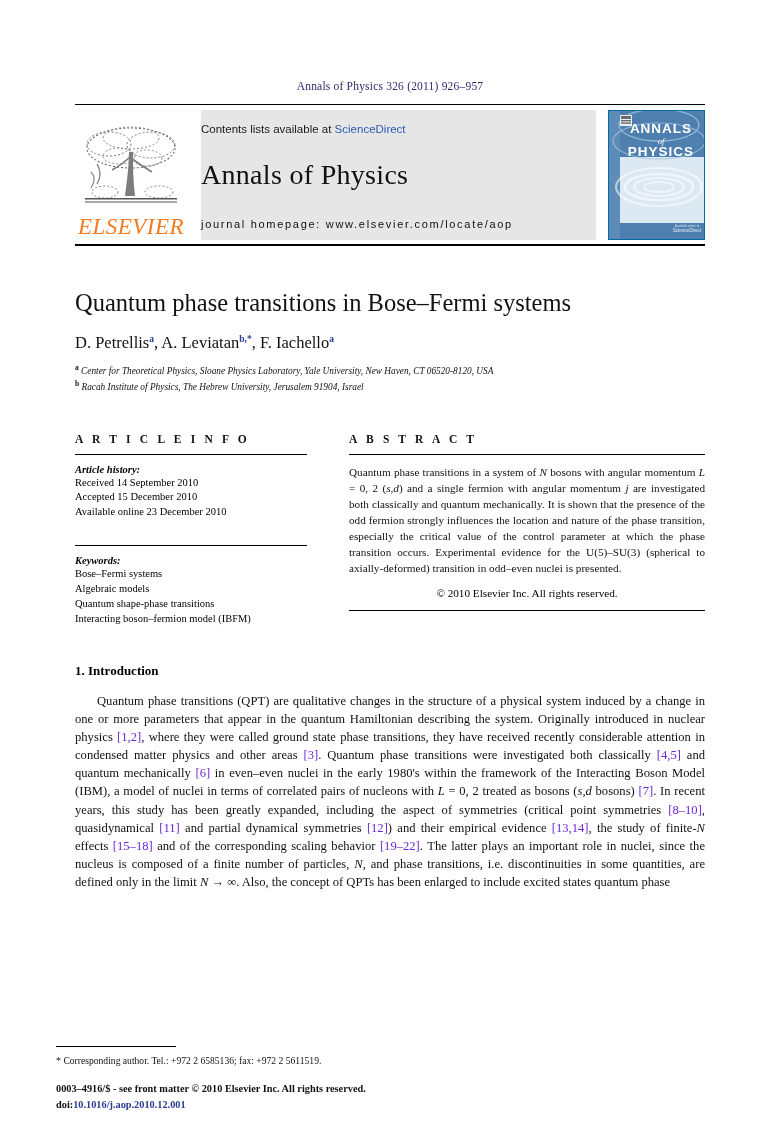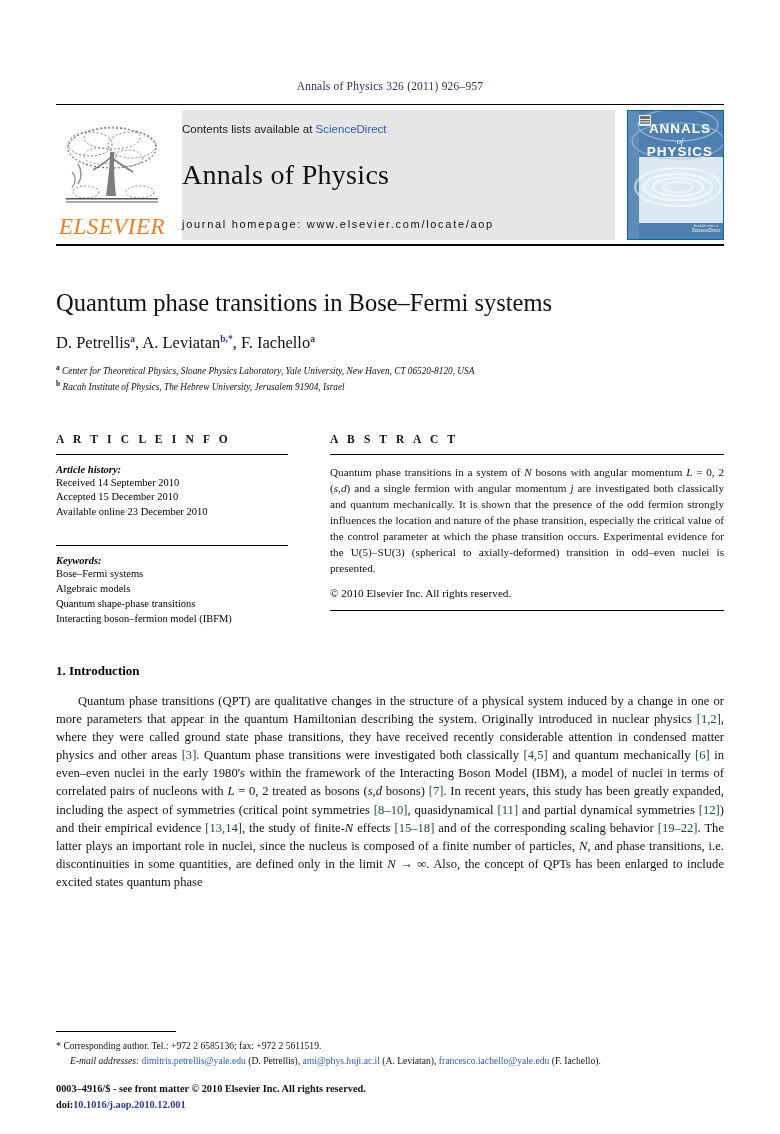--- a/index.html
+++ b/index.html
@@ -14,21 +14,21 @@
     font-family: "Liberation Serif", serif;
     color: #000000;
     position: relative;
     overflow: hidden;
   }
   .page {
     position: relative;
     width: 780px;
     height: 1134px;
     box-sizing: border-box;
-    padding: 0 56px;
+    padding: 0 75px;
   }
 
   
   .running-head {
     text-align: center;
     font-family: "Liberation Serif", serif;
     font-size: 11.5px;
     color: #2c2c6e;
     padding-top: 80px;
     letter-spacing: .2px;
@@ -179,21 +179,21 @@
   .meta-gap { height: 16px; }
 
   .abstract-body {
     font-size: 11.2px;
     line-height: 1.43;
     text-align: justify;
     color: #111;
   }
   .abstract-body i { font-style: italic; }
   .copyright {
-    text-align: left;
+    text-align: center;
     font-size: 11.2px;
     margin-top: 11px;
     font-weight: 500;
   }
   .abstract-rule-bottom {
     border-top: 1px solid #000;
     margin-top: 11px;
   }
 
   
@@ -206,21 +206,21 @@
   .body-par {
     font-size: 12.6px;
     line-height: 1.44;
     text-align: justify;
     text-indent: 22px;
     margin-top: 13px;
     color: #111;
     hyphens: auto;
   }
   .body-par i { font-style: italic; }
-  .ref { color: #14532d; }
+  .ref { color: #6d28d9; }
 
   
   .foot-zone {
     position: absolute;
     left: 56px;
     right: 56px;
     bottom: 66px;
   }
   .foot-rule {
     border-top: 1px solid #000;
@@ -359,29 +359,20 @@
       <div class="abstract-rule-bottom"></div>
     </div>
   </div>
 
   <div class="section-number">1. Introduction</div>
   <div class="body-par">Quantum phase transitions (QPT) are qualitative changes in the structure of a physical system induced by a change in one or more parameters that appear in the quantum Hamiltonian describing the system. Originally introduced in nuclear physics <span class="ref">[1,2]</span>, where they were called ground state phase transitions, they have received recently considerable attention in condensed matter physics and other areas <span class="ref">[3]</span>. Quantum phase transitions were investigated both classically <span class="ref">[4,5]</span> and quantum mechanically <span class="ref">[6]</span> in even–even nuclei in the early 1980's within the framework of the Interacting Boson Model (IBM), a model of nuclei in terms of correlated pairs of nucleons with <i>L</i> = 0, 2 treated as bosons (<i>s</i>,<i>d</i> bosons) <span class="ref">[7]</span>. In recent years, this study has been greatly expanded, including the aspect of symmetries (critical point symmetries <span class="ref">[8–10]</span>, quasidynamical <span class="ref">[11]</span> and partial dynamical symmetries <span class="ref">[12]</span>) and their empirical evidence <span class="ref">[13,14]</span>, the study of finite-<i>N</i> effects <span class="ref">[15–18]</span> and of the corresponding scaling behavior <span class="ref">[19–22]</span>. The latter plays an important role in nuclei, since the nucleus is composed of a finite number of particles, <i>N</i>, and phase transitions, i.e. discontinuities in some quantities, are defined only in the limit <i>N</i> → ∞. Also, the concept of QPTs has been enlarged to include excited states quantum phase</div>
 
   <div class="foot-zone">
     <div class="foot-rule"></div>
     <div class="foot-line"><span class="star">*</span> Corresponding author. Tel.: +972 2 6585136; fax: +972 2 5611519.</div>
-    <div class="foot-line foot-indent">
-      <i>E-mail addresses:</i>
-      <span class="mail">dimitris.petrellis@yale.edu</span>
-      <span>(D. Petrellis)</span>,
-      <span class="mail">ami@phys.huji.ac.il</span>
-      <span>(A. Leviatan)</span>,
-      <span class="mail">francesco.iachello@yale.edu</span>
-      <span>(F. Iachello)</span>.
-    </div>
   </div>
 
   <div class="issn-block">
     <div>0003–4916/$ - see front matter © 2010 Elsevier Inc. All rights reserved.</div>
     <div><span>doi:</span><span class="doi-link">10.1016/j.aop.2010.12.001</span></div>
   </div>
 
 </div>
 
 </body></html>

